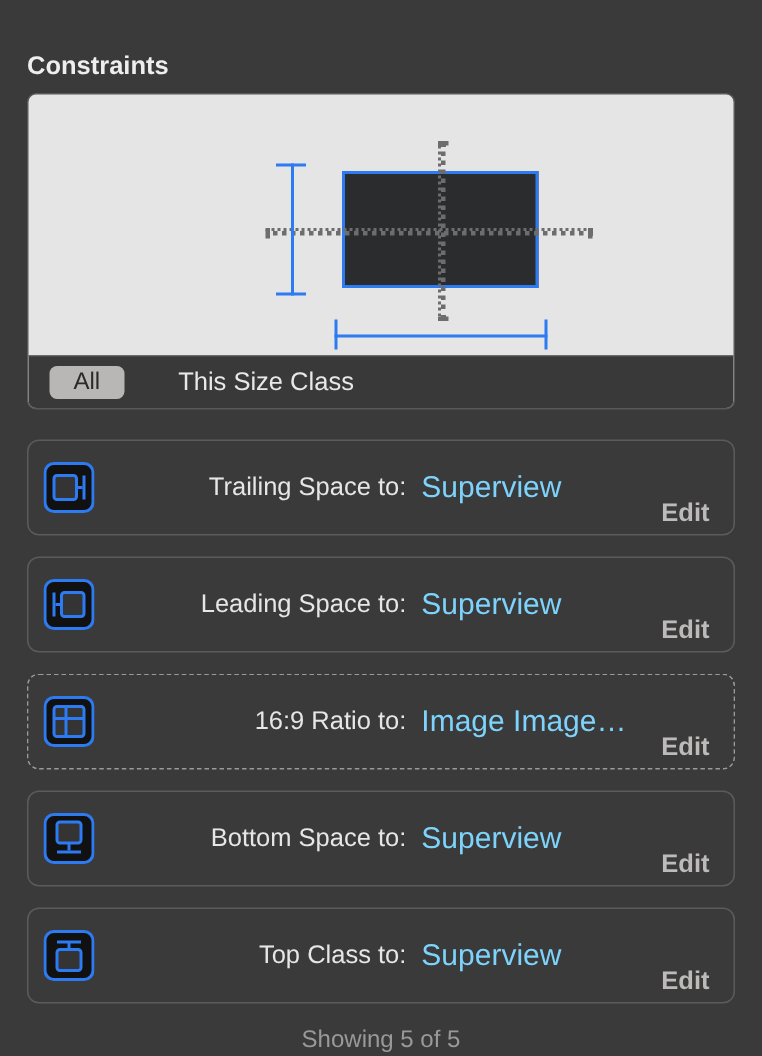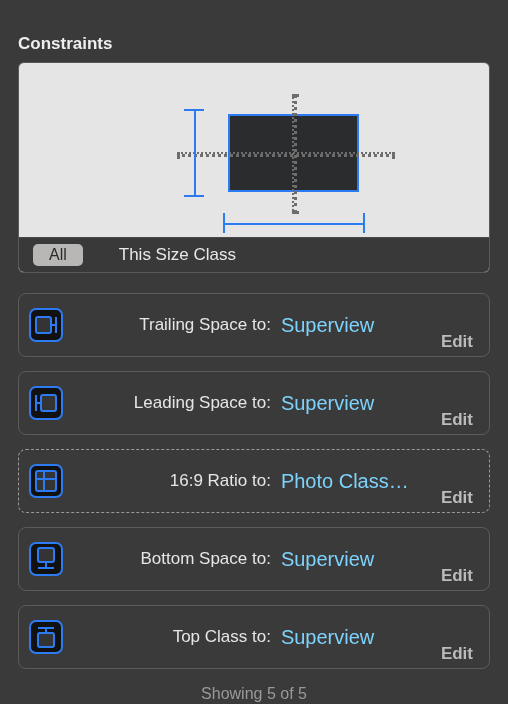--- a/index.html
+++ b/index.html
@@ -197,21 +197,21 @@
         <button class="edit-btn">Edit</button>
       </div>
       <div class="row selected">
         <div class="icon-slot"><svg viewBox="0 0 34 34" width="34" height="34">
             <rect x="1" y="1" width="32" height="32" rx="6" fill="#111" stroke="#2d7bf2" stroke-width="2"></rect>
             <rect x="7" y="7" width="20" height="20" rx="2" fill="#353434" stroke="#2d7bf2" stroke-width="2"></rect>
             <line x1="7" y1="15" x2="27" y2="15" stroke="#2d7bf2" stroke-width="2"></line>
             <line x1="15" y1="7" x2="15" y2="27" stroke="#2d7bf2" stroke-width="2"></line>
           </svg></div>
         <div class="label-cell">16:9 Ratio to:</div>
-        <div class="target-cell">Photo Class…</div>
+        <div class="target-cell">Image Image…</div>
         <button class="edit-btn">Edit</button>
       </div>
       <div class="row">
         <div class="icon-slot"><svg viewBox="0 0 34 34" width="34" height="34">
             <rect x="1" y="1" width="32" height="32" rx="6" fill="#111" stroke="#2d7bf2" stroke-width="2"></rect>
             <rect x="9" y="6" width="16" height="14" rx="2" fill="#353434" stroke="#2d7bf2" stroke-width="2"></rect>
             <line x1="17" y1="20" x2="17" y2="25" stroke="#2d7bf2" stroke-width="2"></line>
             <line x1="9" y1="26" x2="25" y2="26" stroke="#2d7bf2" stroke-width="2"></line>
           </svg></div>
         <div class="label-cell">Bottom Space to:</div>

